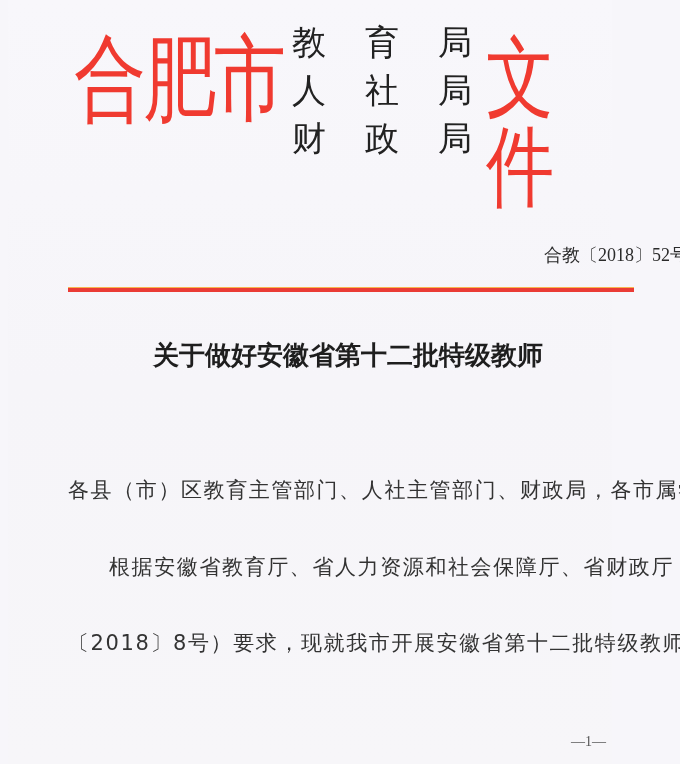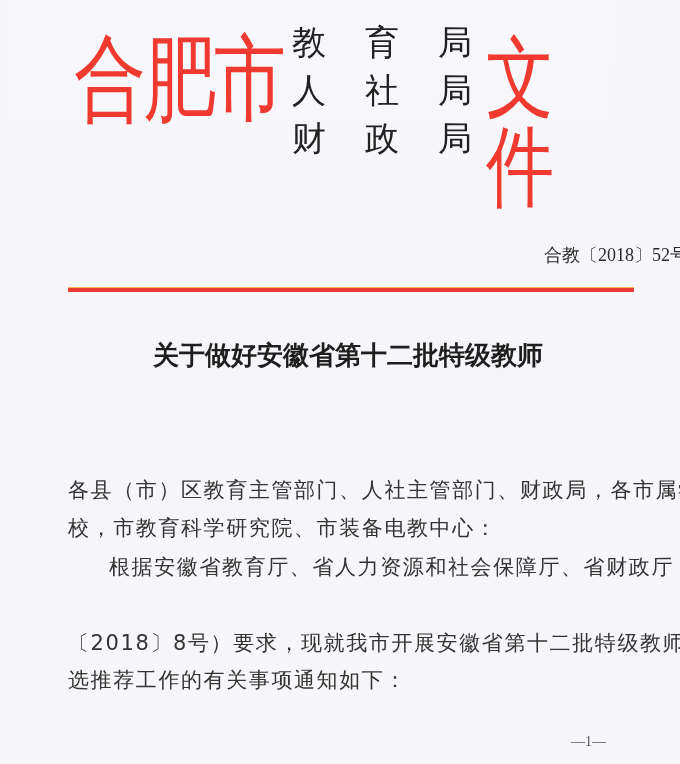--- a/index.html
+++ b/index.html
@@ -150,19 +150,17 @@
 
   <div class="mast-red mast-right">文件</div>
 
   <div class="doc-number">合教〔2018〕52号</div>
 
   <div class="red-rule"></div>
 
   <div class="title title-1">关于做好安徽省第十二批特级教师</div>
 
   <div class="body-line" style="top:480px;">各县（市）区教育主管部门、人社主管部门、财政局，各市属学</div>
-  <div class="body-line" style="top:518px;">校，市教育科学研究院、市装备电教中心：</div>
   <div class="body-line indent" style="top:557px;">根据安徽省教育厅、省人力资源和社会保障厅、省财政厅《关</div>
   <div class="body-line" style="top:633px;">〔2018〕8号）要求，现就我市开展安徽省第十二批特级教师评</div>
-  <div class="body-line" style="top:670px;">选推荐工作的有关事项通知如下：</div>
 
   <div class="page-num">—1—</div>
 </div>
 
 </body></html>

